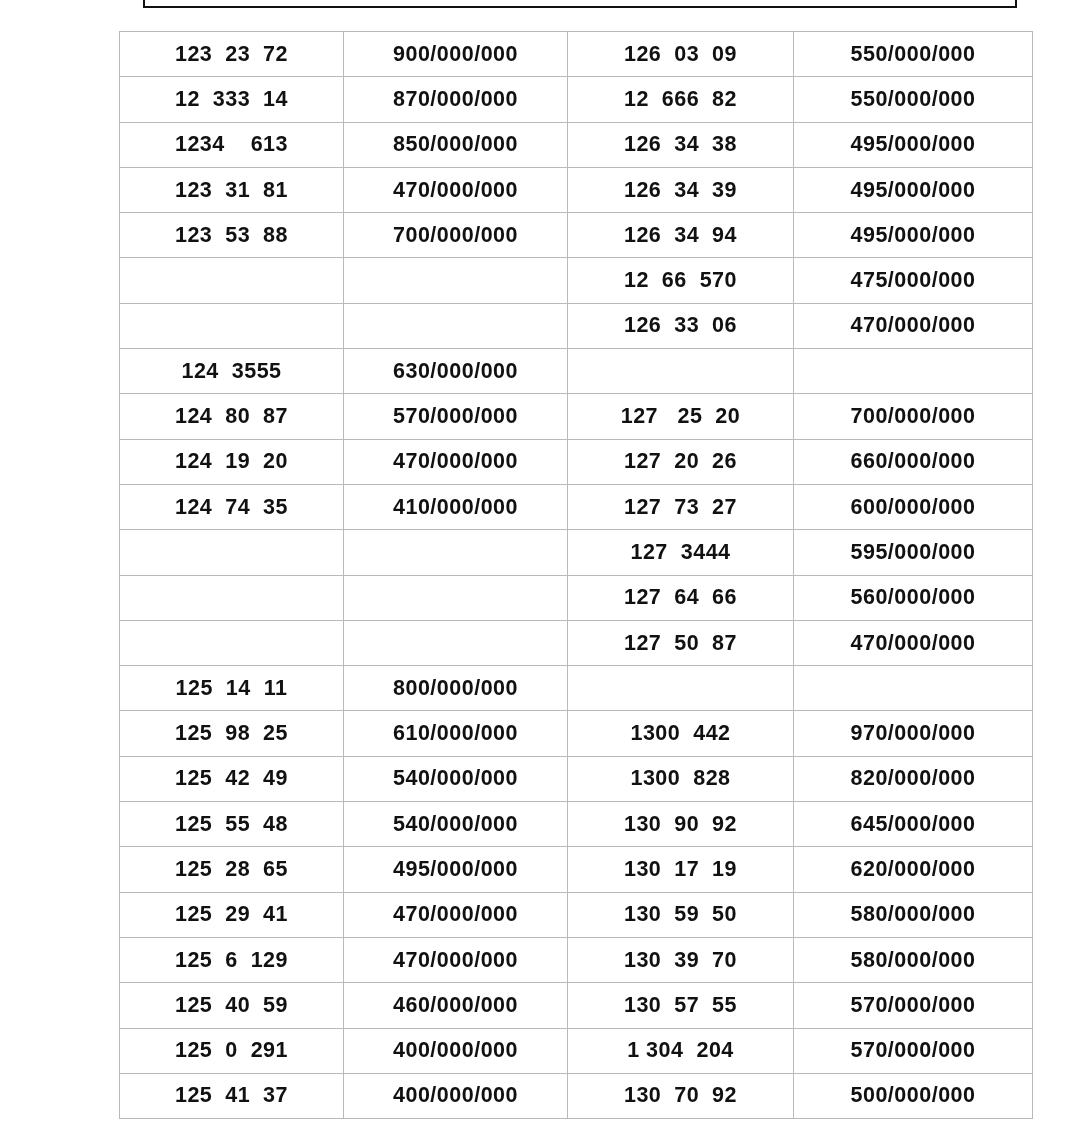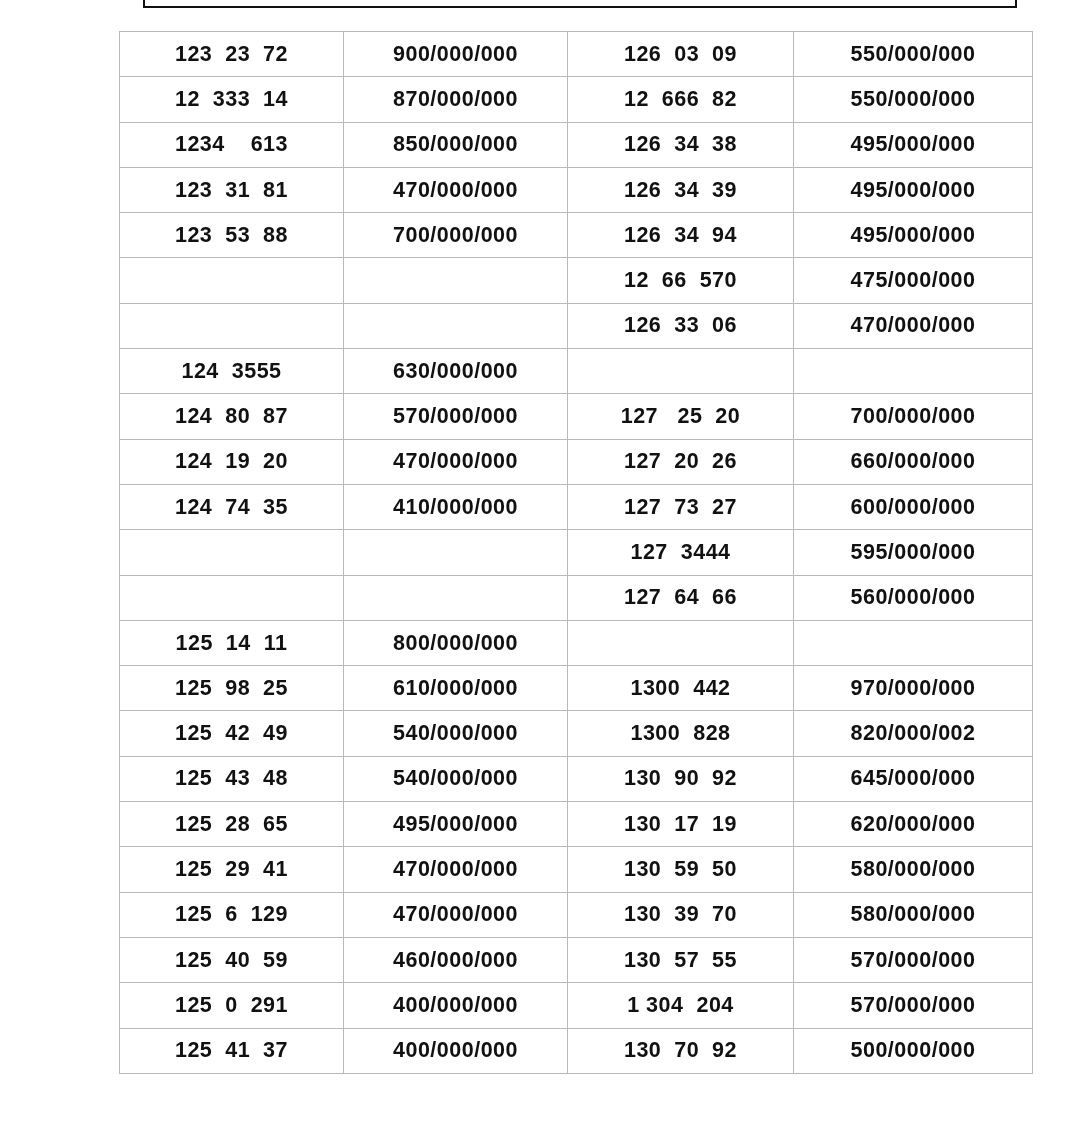--- a/index.html
+++ b/index.html
@@ -151,39 +151,45 @@
           <td>127  3444</td>
           <td>595/000/000</td>
         </tr>
         <tr>
           <td class="empty"></td>
           <td class="empty"></td>
           <td>127  64  66</td>
           <td>560/000/000</td>
         </tr>
         <tr>
+          <td class="empty"></td>
+          <td class="empty"></td>
+          <td>127  50  87</td>
+          <td>470/000/000</td>
+        </tr>
+        <tr>
           <td>125  14  11</td>
           <td>800/000/000</td>
           <td class="empty"></td>
           <td class="empty"></td>
         </tr>
         <tr>
           <td>125  98  25</td>
           <td>610/000/000</td>
           <td>1300  442</td>
           <td>970/000/000</td>
         </tr>
         <tr>
           <td>125  42  49</td>
           <td>540/000/000</td>
           <td>1300  828</td>
-          <td>820/000/002</td>
-        </tr>
-        <tr>
-          <td>125  43  48</td>
+          <td>820/000/000</td>
+        </tr>
+        <tr>
+          <td>125  55  48</td>
           <td>540/000/000</td>
           <td>130  90  92</td>
           <td>645/000/000</td>
         </tr>
         <tr>
           <td>125  28  65</td>
           <td>495/000/000</td>
           <td>130  17  19</td>
           <td>620/000/000</td>
         </tr>

